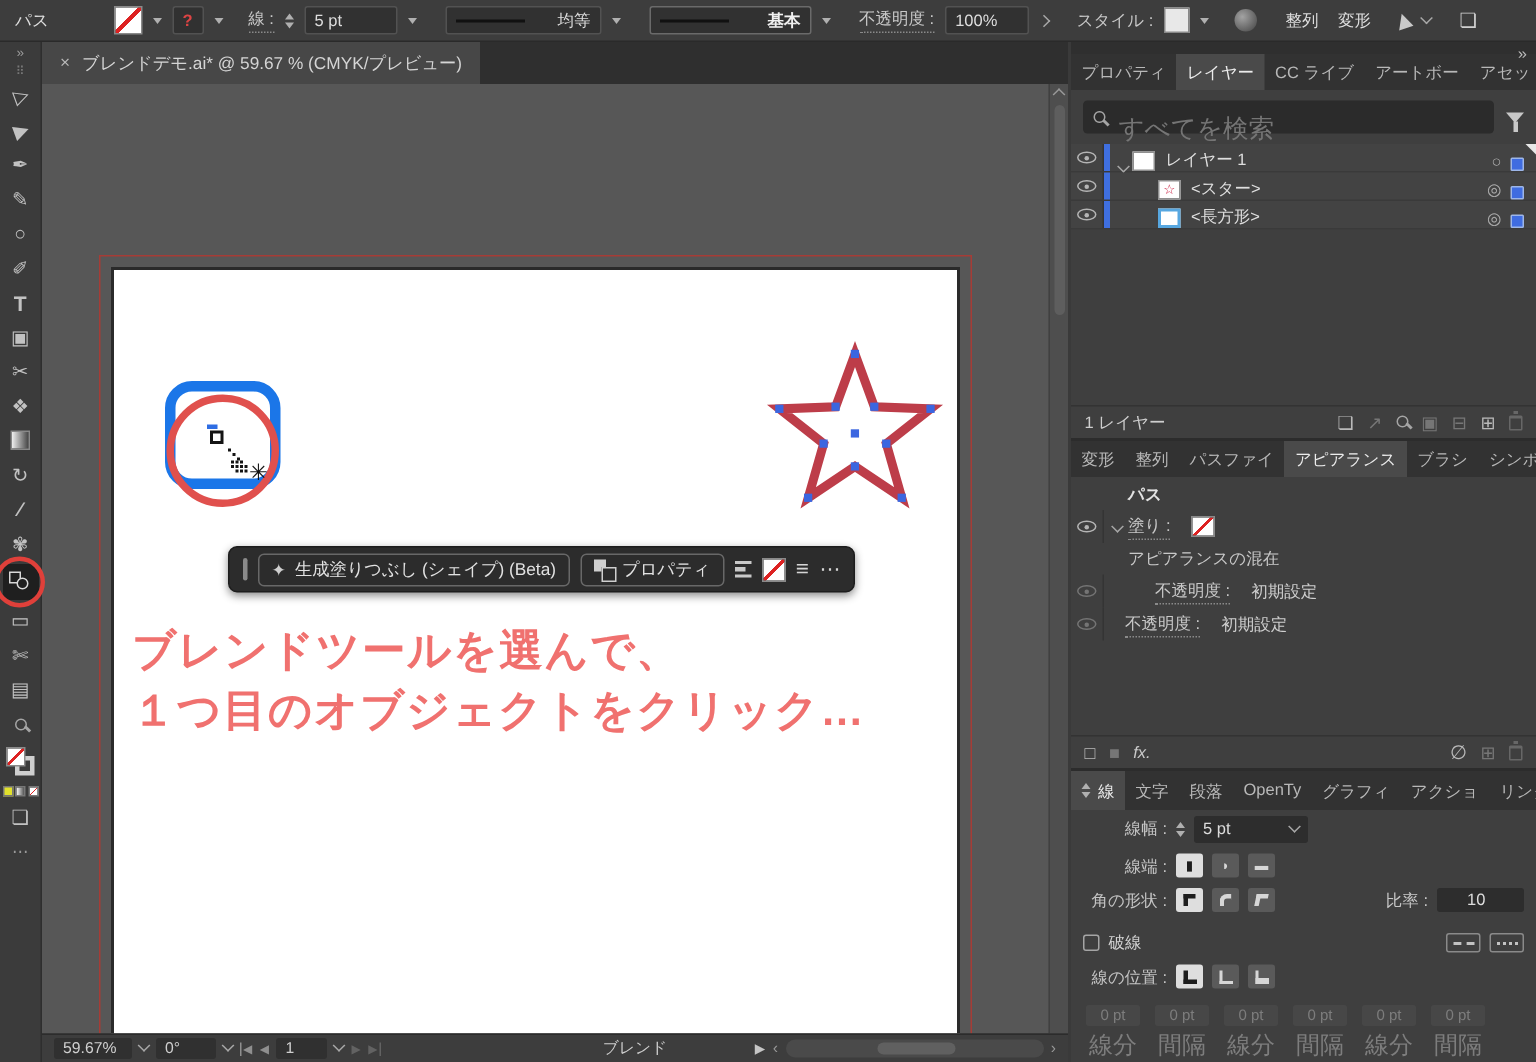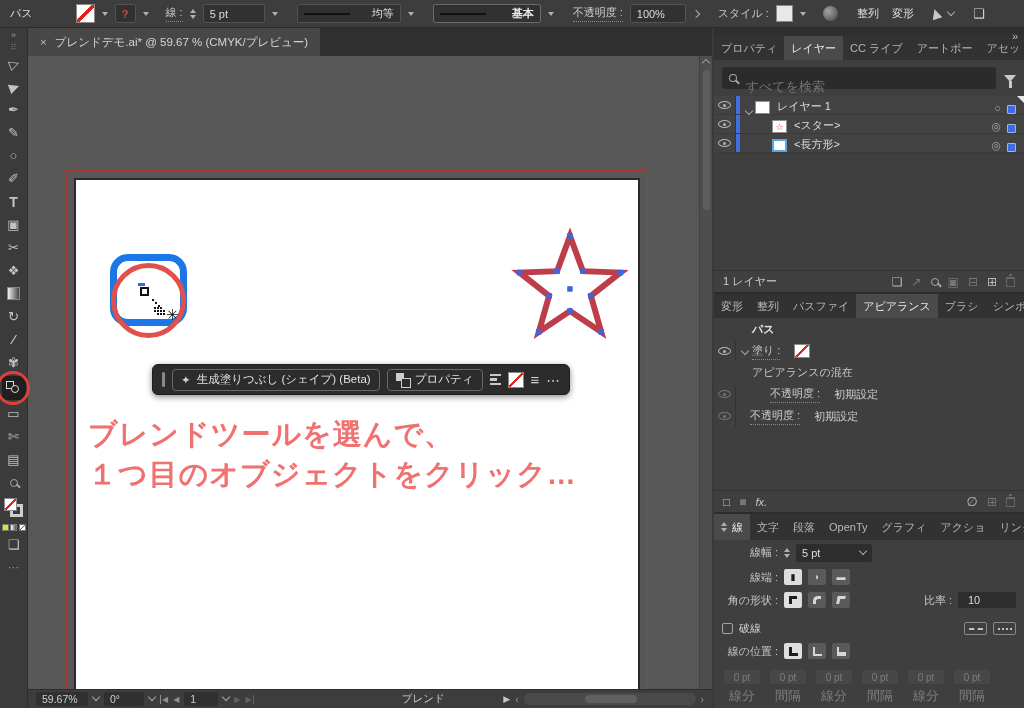--- a/index.html
+++ b/index.html
@@ -89,31 +89,31 @@
   .lrow{height:19px;background:#434343;border-bottom:1px solid #3a3a3a;display:flex;align-items:flex-end;position:relative}
   .corner{position:absolute;right:0;top:0;width:0;height:0;border-top:7px solid #e8e8e8;border-left:7px solid transparent}
   .pfooter{margin-top:auto;height:22px;border-top:1px solid #333;display:flex;align-items:center;gap:9px;padding:0 9px;flex:0 0 auto}
   .fico{color:#b9b9b9;font-size:12px}
   
   .srow{display:flex;align-items:center;gap:6px;padding:4px 8px 3px 8px}
   .slabel{width:56px;text-align:right;color:#c4c4c4}
   .sbtn{width:18px;height:16px;background:#5a5a5a;border-radius:2px;display:flex;align-items:center;justify-content:center;color:#d6d6d6;font-size:9px}
   .sbtn.active{background:#dedede;color:#1d1d1d}
   .selbox{background:#2d2d2d;border-radius:2px;height:18px;display:flex;align-items:center;gap:6px;padding:0 6px;color:#ddd}
-  .inbox{background:#2d2d2d;border-radius:2px;height:16px;display:flex;align-items:center;padding:0 10px;color:#ddd}
+  .inbox{background:#2d2d2d;border-radius:2px;height:16px;display:flex;align-items:center;padding:0 20px;color:#ddd}
   .cornerico{width:8px;height:8px;border-left:3px solid currentColor;border-top:3px solid currentColor;display:inline-block}
   .cornerico.round{border-top-left-radius:5px}
   .cornerico.bevel{transform:skewX(-12deg)}
   .Lico{width:9px;height:9px;border-left:3px solid currentColor;border-bottom:3px solid currentColor;display:inline-block}
   .chk{width:11px;height:11px;border:1.5px solid #a5a5a5;border-radius:2px;display:inline-block}
   .dashbox{width:23px;height:13px;border:1px solid #8a8a8a;border-radius:2px;display:flex;align-items:center;justify-content:center}
   .dashbox i{display:block;width:14px;border-top:2px dashed #c2c2c2}
   .dfield{width:40px;display:flex;flex-direction:column;align-items:center;gap:3px}
   .dfield .v{width:36px;height:14px;background:#4a4a4a;border-radius:2px;color:#8d8d8d;display:flex;align-items:center;justify-content:center;font-size:10px}
-  .dfield .l{color:#8d8d8d;font-size:13px}
+  .dfield .l{color:#8d8d8d;font-size:16px}
   #collapse{position:absolute;right:6px;top:2px;color:#bdbdbd;font-size:11px}
 </style>
 </head>
 <body>
 
 <div id="app">
 
   <div id="topbar" class="abs fx">
     <span style="color:#e0e0e0;margin-right:36px">パス</span>
     <span class="swnone" style="width:19px;height:19px;display:inline-block"></span>
@@ -295,21 +295,21 @@
         <span class="tab">プロパティ</span>
         <span class="tab active">レイヤー</span>
         <span class="tab">CC ライブ</span>
         <span class="tab">アートボー</span>
         <span class="tab">アセットの</span>
 
       </div>
       <div class="fx" style="padding:7px 8px;gap:8px">
         <div class="fx" style="flex:1;height:22px;background:#2b2b2b;border-radius:3px;gap:7px;padding:0 7px">
           <span class="mag"></span>
-          <input style="background: transparent; border: none; outline: none; color: rgb(187, 187, 187); font-size: 13px; width: 100%; margin-top: 16px;" placeholder="すべてを検索">
+          <input style="background: transparent; border: none; outline: none; color: rgb(187, 187, 187); font-size: 17px; width: 100%; margin-top: 16px;" placeholder="すべてを検索">
         </div>
         <span class="fun"></span>
       </div>
       <div class="lrow">
         <span class="eyecol">
             <span class="eye"></span>
           </span>
         <span class="selbar"></span>
         <span class="cvd" style="margin:0 3px 0 2px"></span>
         <span class="lthumb"></span>

